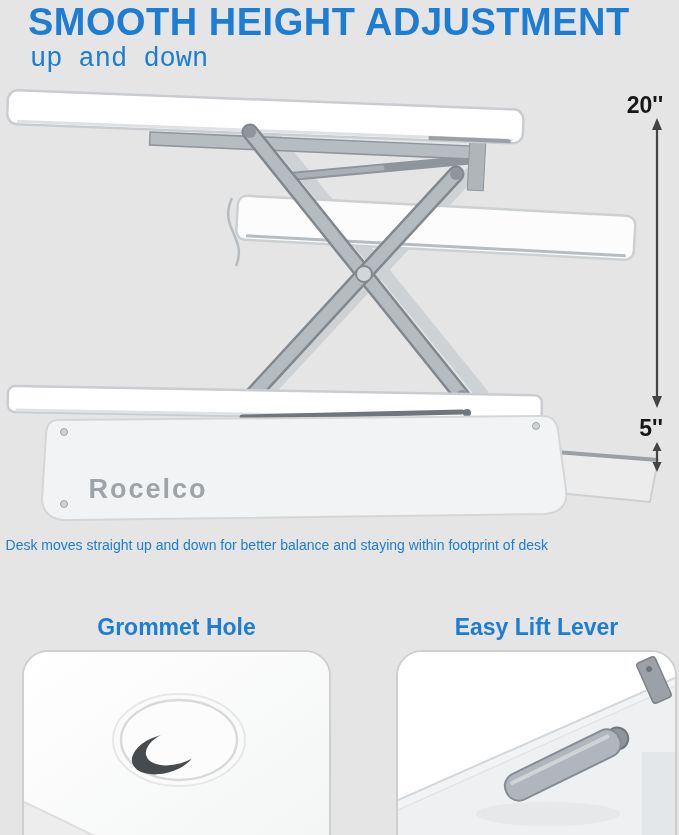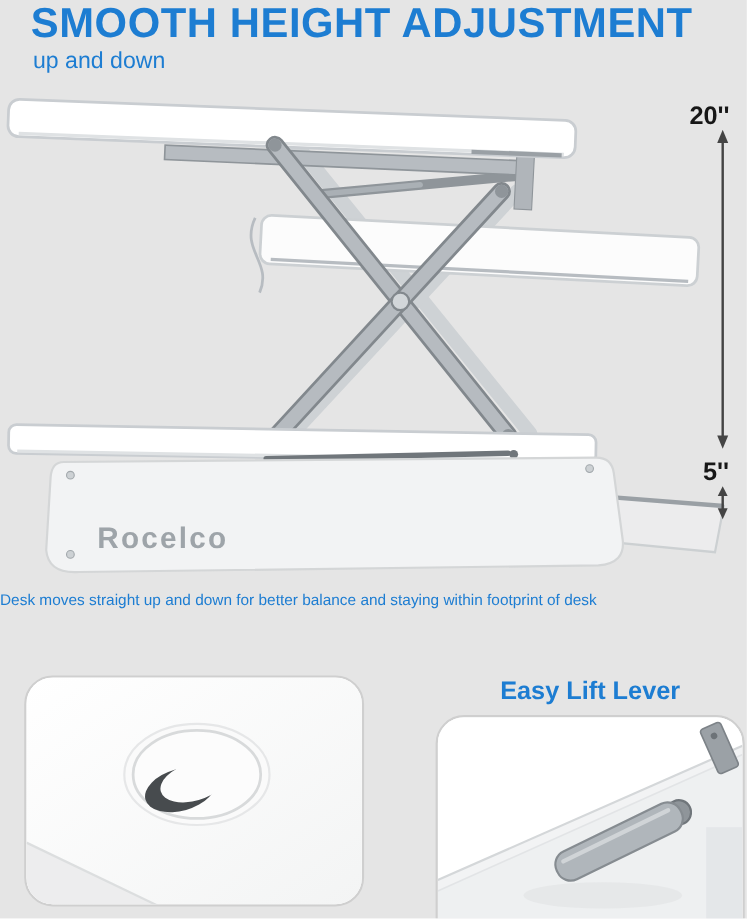--- a/index.html
+++ b/index.html
@@ -19,36 +19,37 @@
     font-size: 38px;
     font-weight: bold;
     letter-spacing: 0.5px;
     color: #1d7dd2;
     white-space: nowrap;
   }
   .subtitle {
     position: absolute;
     top: 44px;
     left: 30px;
-    font-size: 21px;
-    color: #1d7dd2;
+    font-size: 27px;
+    color: #1d7dd2;
+    font-family: Liberation Mono, monospace;
   }
   .hero {
     position: absolute;
     top: 80px;
     left: 0;
     width: 679px;
     height: 455px;
   }
   .caption {
     position: absolute;
     top: 537px;
     left: 0;
     width: 548px;
-    text-align: left;
+    text-align: right;
     font-size: 14px;
     color: #1d7dd2;
   }
   .callout { position: absolute; }
   .callout-label {
     text-align: center;
     font-size: 23px;
     font-weight: bold;
     color: #1d7dd2;
     margin-bottom: 9px;
@@ -152,20 +153,21 @@
         <line x1="657" y1="366" x2="657" y2="386" stroke="#444444" stroke-width="2.2"></line>
         <polygon points="657,362 652.5,371 661.5,371" fill="#444444"></polygon>
         <polygon points="657,392 652.5,382 661.5,382" fill="#444444"></polygon>
       </g>
     </svg>
   </div>
 
   <div class="caption">Desk moves straight up and down for better balance and staying within footprint of desk</div>
 
   <div class="callout" id="callout-grommet">
+    <div class="callout-label">Grommet Hole</div>
     <div class="callout-box">
       <svg width="305" height="210" viewBox="0 0 305 210">
         <defs>
           <linearGradient id="gbg" x1="0" y1="0" x2="1" y2="1">
             <stop offset="0" stop-color="#ffffff"></stop>
             <stop offset="1" stop-color="#f3f4f4"></stop>
           </linearGradient>
         </defs>
         <rect x="0" y="0" width="305" height="210" fill="url(#gbg)"></rect>
         <path d="M0,150 L125,210 L0,210 Z" fill="#ededee"></path>

